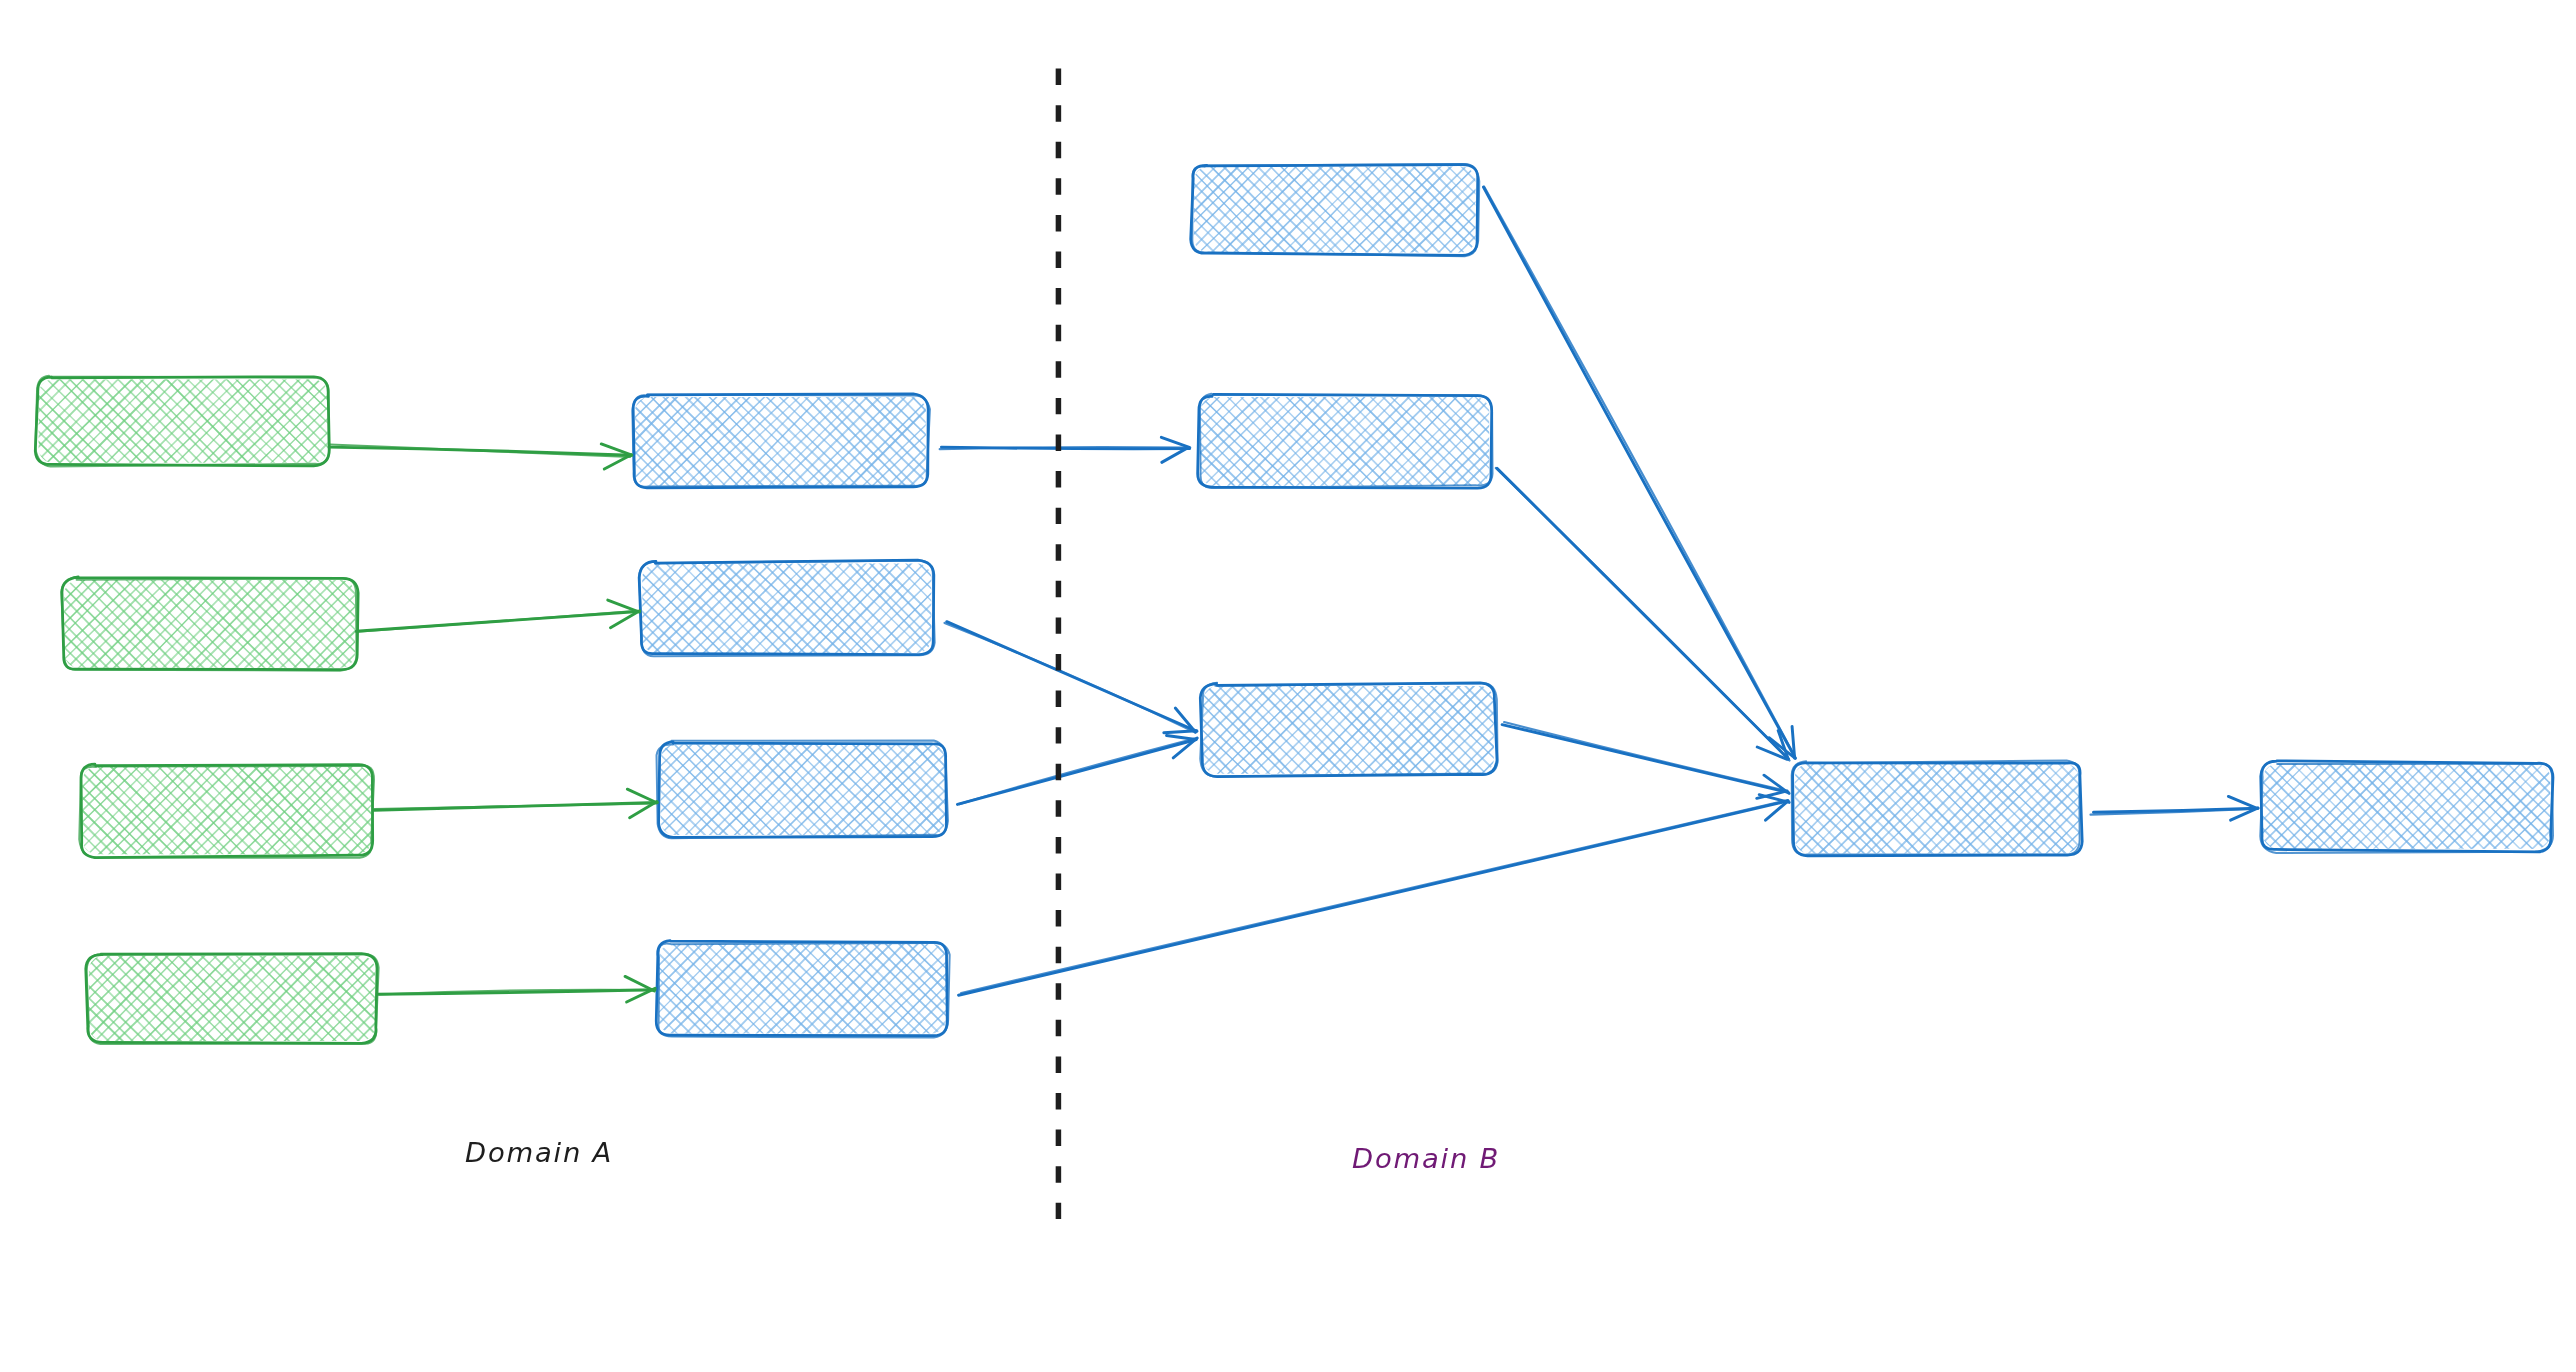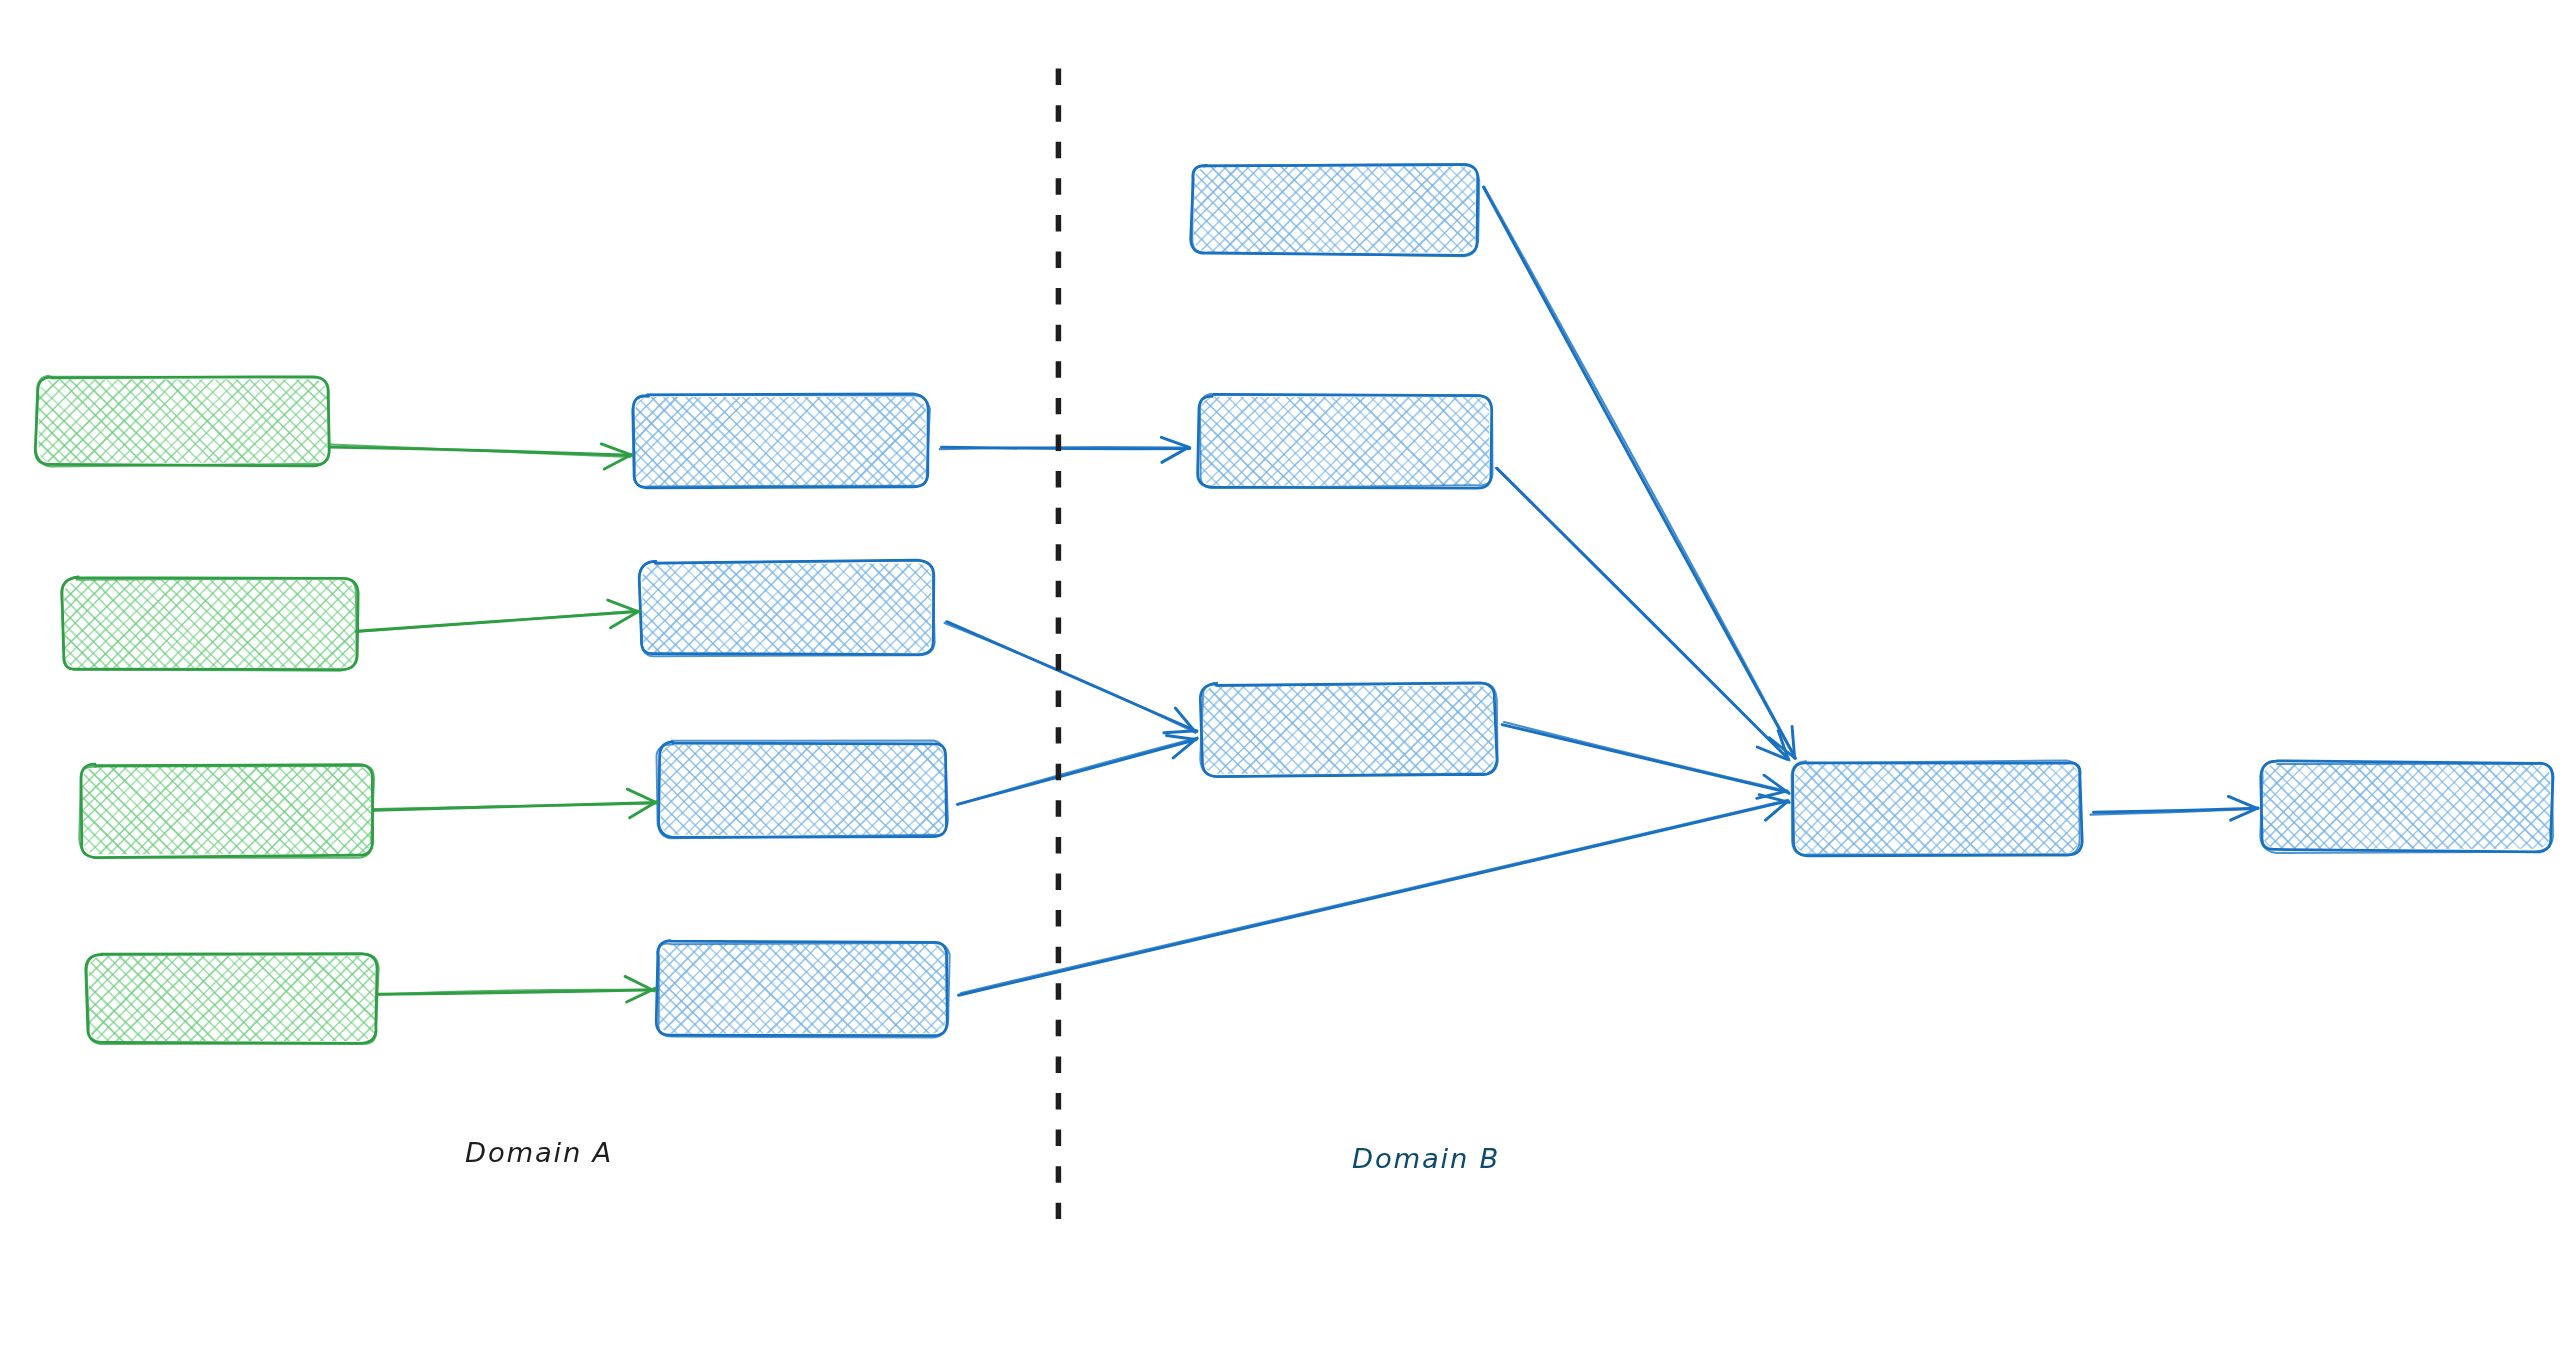--- a/index.html
+++ b/index.html
@@ -1246,15 +1246,15 @@
         <path d="M 2285.4 890.6 Q 2378.5 888.5 2468.9 884.1" fill="none" stroke="#1971c2" stroke-width="2.40" stroke-linecap="round" opacity="0.8"></path>
         <path d="M 2438.5 896.7 L 2468.6 883.3" fill="none" stroke="#1971c2" stroke-width="3.20" stroke-linecap="round"></path>
         <path d="M 2436.1 870.7 L 2467.4 883.8" fill="none" stroke="#1971c2" stroke-width="3.20" stroke-linecap="round"></path>
       </g>
       <g>
         <line x1="1157" y1="75" x2="1157" y2="1415" stroke="#1e1e1e" stroke-width="6" stroke-dasharray="18 22" stroke-linecap="butt"></line>
       </g>
     </svg>
 
   <span class="dlabel" style="left: 465px; top: 1137px; color: rgb(30, 30, 30);">Domain A</span>
-  <span class="dlabel" style="left: 1352px; top: 1143px; color: #0c4a6e;">Domain B</span>
+  <span class="dlabel" style="left: 1352px; top: 1143px; color: #701a75;">Domain B</span>
 </div>
 
 
 </body></html>

